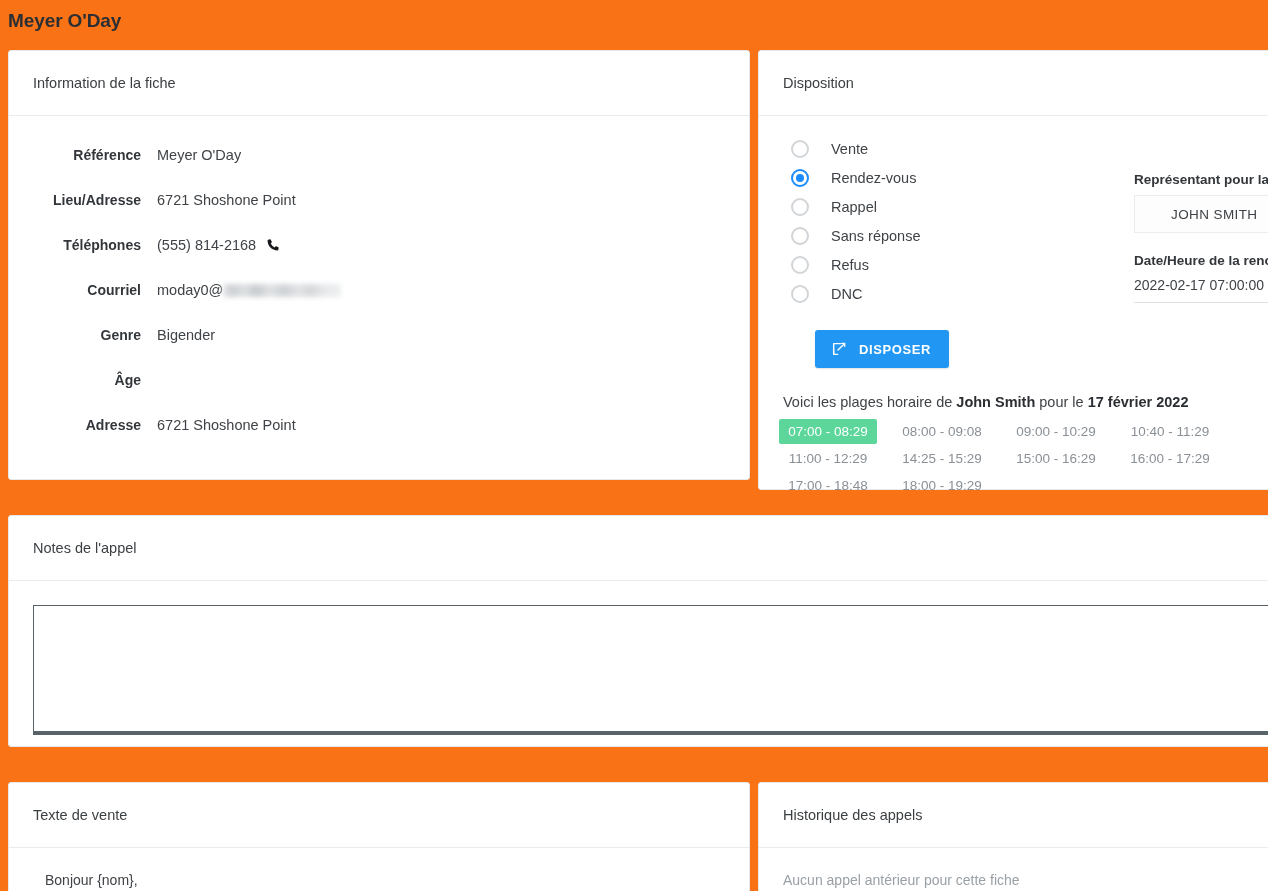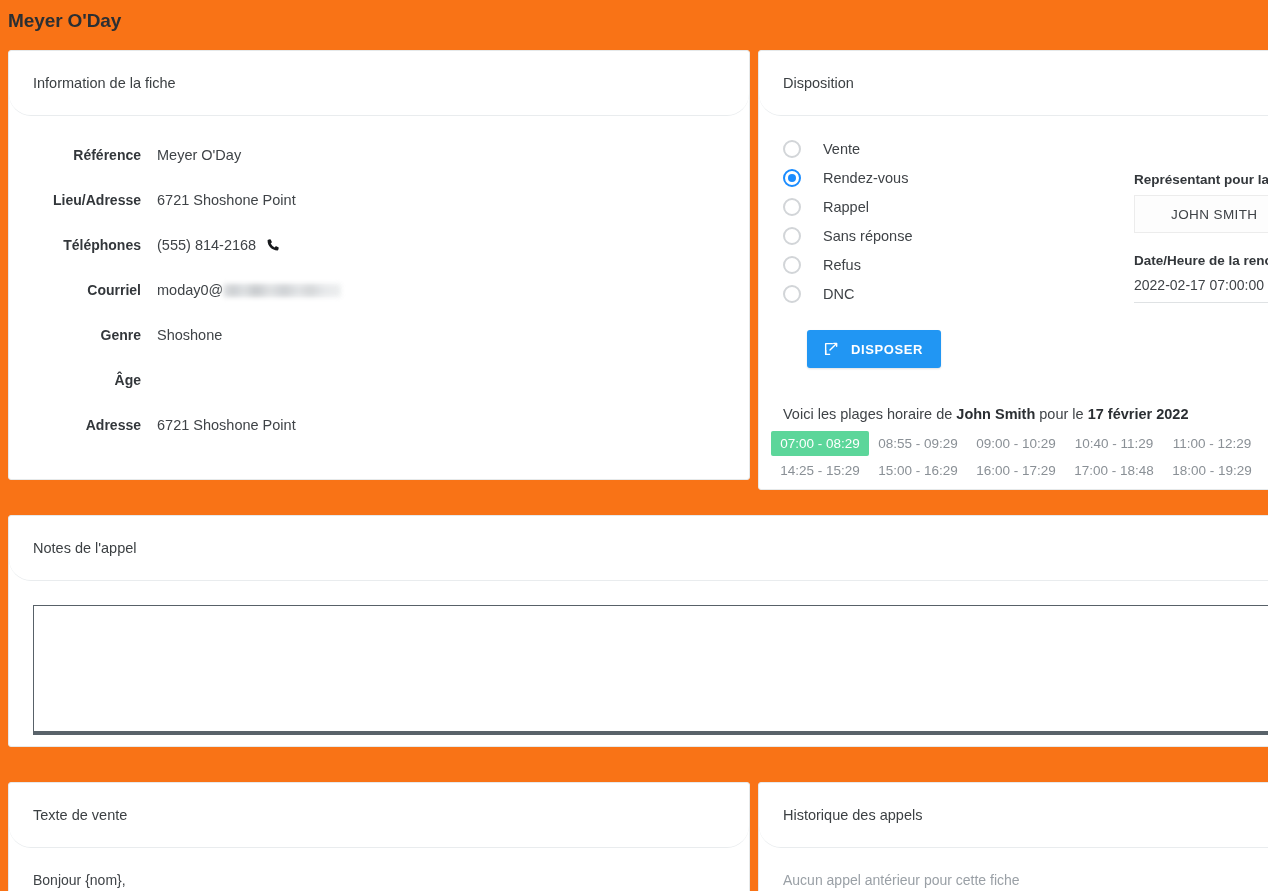--- a/index.html
+++ b/index.html
@@ -34,21 +34,20 @@
     background: #ffffff;
     border: 1px solid #e6e9ea;
     border-radius: 3px;
   }
   .card-header {
     height: 65px;
     border-bottom: 1px solid #e9ecee;
     display: flex;
     align-items: center;
     padding-left: 24px;
-    border-radius: 22px;
   }
   .card-header-title {
     font-size: 14.5px;
     color: #3c4043;
     font-weight: normal;
   }
   .card-body { padding: 0; }
 
   
   #card-info { left: 8px; top: 50px; width: 742px; height: 430px; }
@@ -88,21 +87,21 @@
     opacity: .95;
     vertical-align: middle;
     position: relative;
     top: 1px;
   }
   .phone-icon { display: inline-flex; color: #17191c; }
 
   
   #card-disposition { left: 758px; top: 50px; width: 560px; height: 440px; }
   .disp-body { display: flex; padding: 18px 0 0 0; position: relative; }
-  .radio-col { padding-left: 24px; width: 350px; }
+  .radio-col { padding-left: 32px; width: 350px; }
   .radio-row {
     display: flex; align-items: center;
     height: 29px; gap: 22px;
   }
   .radio {
     width: 18px; height: 18px;
     border-radius: 50%;
     border: 2px solid #d2d5d8;
     background: #fff;
     flex: 0 0 18px;
@@ -113,21 +112,21 @@
     content: "";
     position: absolute;
     left: 3px; top: 3px;
     width: 8px; height: 8px;
     border-radius: 50%;
     background: #1a8cff;
   }
   .radio-label { font-size: 14.5px; color: #3f4347; }
 
   .btn-disposer {
-    margin: 22px 0 16px 24px;
+    margin: 22px 0 4px 24px;
     display: inline-flex;
     align-items: center;
     gap: 12px;
     background: #2196f3;
     color: #fff;
     border: none;
     border-radius: 3px;
     padding: 11px 18px 11px 16px;
     font-size: 13px;
     font-weight: bold;
@@ -185,21 +184,21 @@
     display: flex;
     flex-wrap: wrap;
     width: 530px;
   }
   .slot {
     width: 98px;
     text-align: center;
     font-size: 13.5px;
     color: #8a9096;
     padding: 5px 0;
-    margin: 1px 0;
+    margin: 1px 8px;
     cursor: pointer;
     white-space: nowrap;
   }
   .slot.active {
     background: #5cd69a;
     color: #ffffff;
     border-radius: 2px;
   }
 
   
@@ -216,21 +215,21 @@
     width: calc(100% - 48px);
     font-family: "Liberation Sans", sans-serif;
     font-size: 14px;
     color: #3f4347;
     padding: 8px;
   }
 
   
   #card-texte { left: 8px; top: 782px; width: 742px; height: 160px; }
   #card-historique { left: 758px; top: 782px; width: 560px; height: 160px; }
-  .texte-body { padding: 24px 24px 0 24px; }
+  .texte-body { padding: 24px 24px 0 36px; }
   .texte-line { font-size: 14px; color: #3f4347; }
   .hist-empty {
     padding: 24px;
     font-size: 14px;
     color: #9aa0a6;
   }
 </style>
 </head>
 <body>
 
@@ -276,21 +275,21 @@
           <span style="display:flex;align-items:center;gap:0;">
             <span>moday0@</span>
             <span class="redacted"></span>
           </span>
         </div>
       </div>
 
       <div class="info-row">
         <div class="info-label">Genre</div>
         <div class="info-value">
-          <span>Shoshone</span>
+          <span>Bigender</span>
         </div>
       </div>
 
       <div class="info-row">
         <div class="info-label">Âge</div>
         <div class="info-value">
           <span></span>
         </div>
       </div>
 
@@ -361,21 +360,21 @@
       </div>
 
     </div>
 
     <div class="slots-wrap">
       <div class="slots-caption">
         <span>Voici les plages horaire de </span><b>John Smith</b><span> pour le </span><b>17 février 2022</b>
       </div>
       <div class="slots-grid">
         <div class="slot active">07:00 - 08:29</div>
-        <div class="slot">08:55 - 09:29</div>
+        <div class="slot">08:00 - 09:08</div>
         <div class="slot">09:00 - 10:29</div>
         <div class="slot">10:40 - 11:29</div>
         <div class="slot">11:00 - 12:29</div>
         <div class="slot">14:25 - 15:29</div>
         <div class="slot">15:00 - 16:29</div>
         <div class="slot">16:00 - 17:29</div>
         <div class="slot">17:00 - 18:48</div>
         <div class="slot">18:00 - 19:29</div>
       </div>
     </div>

